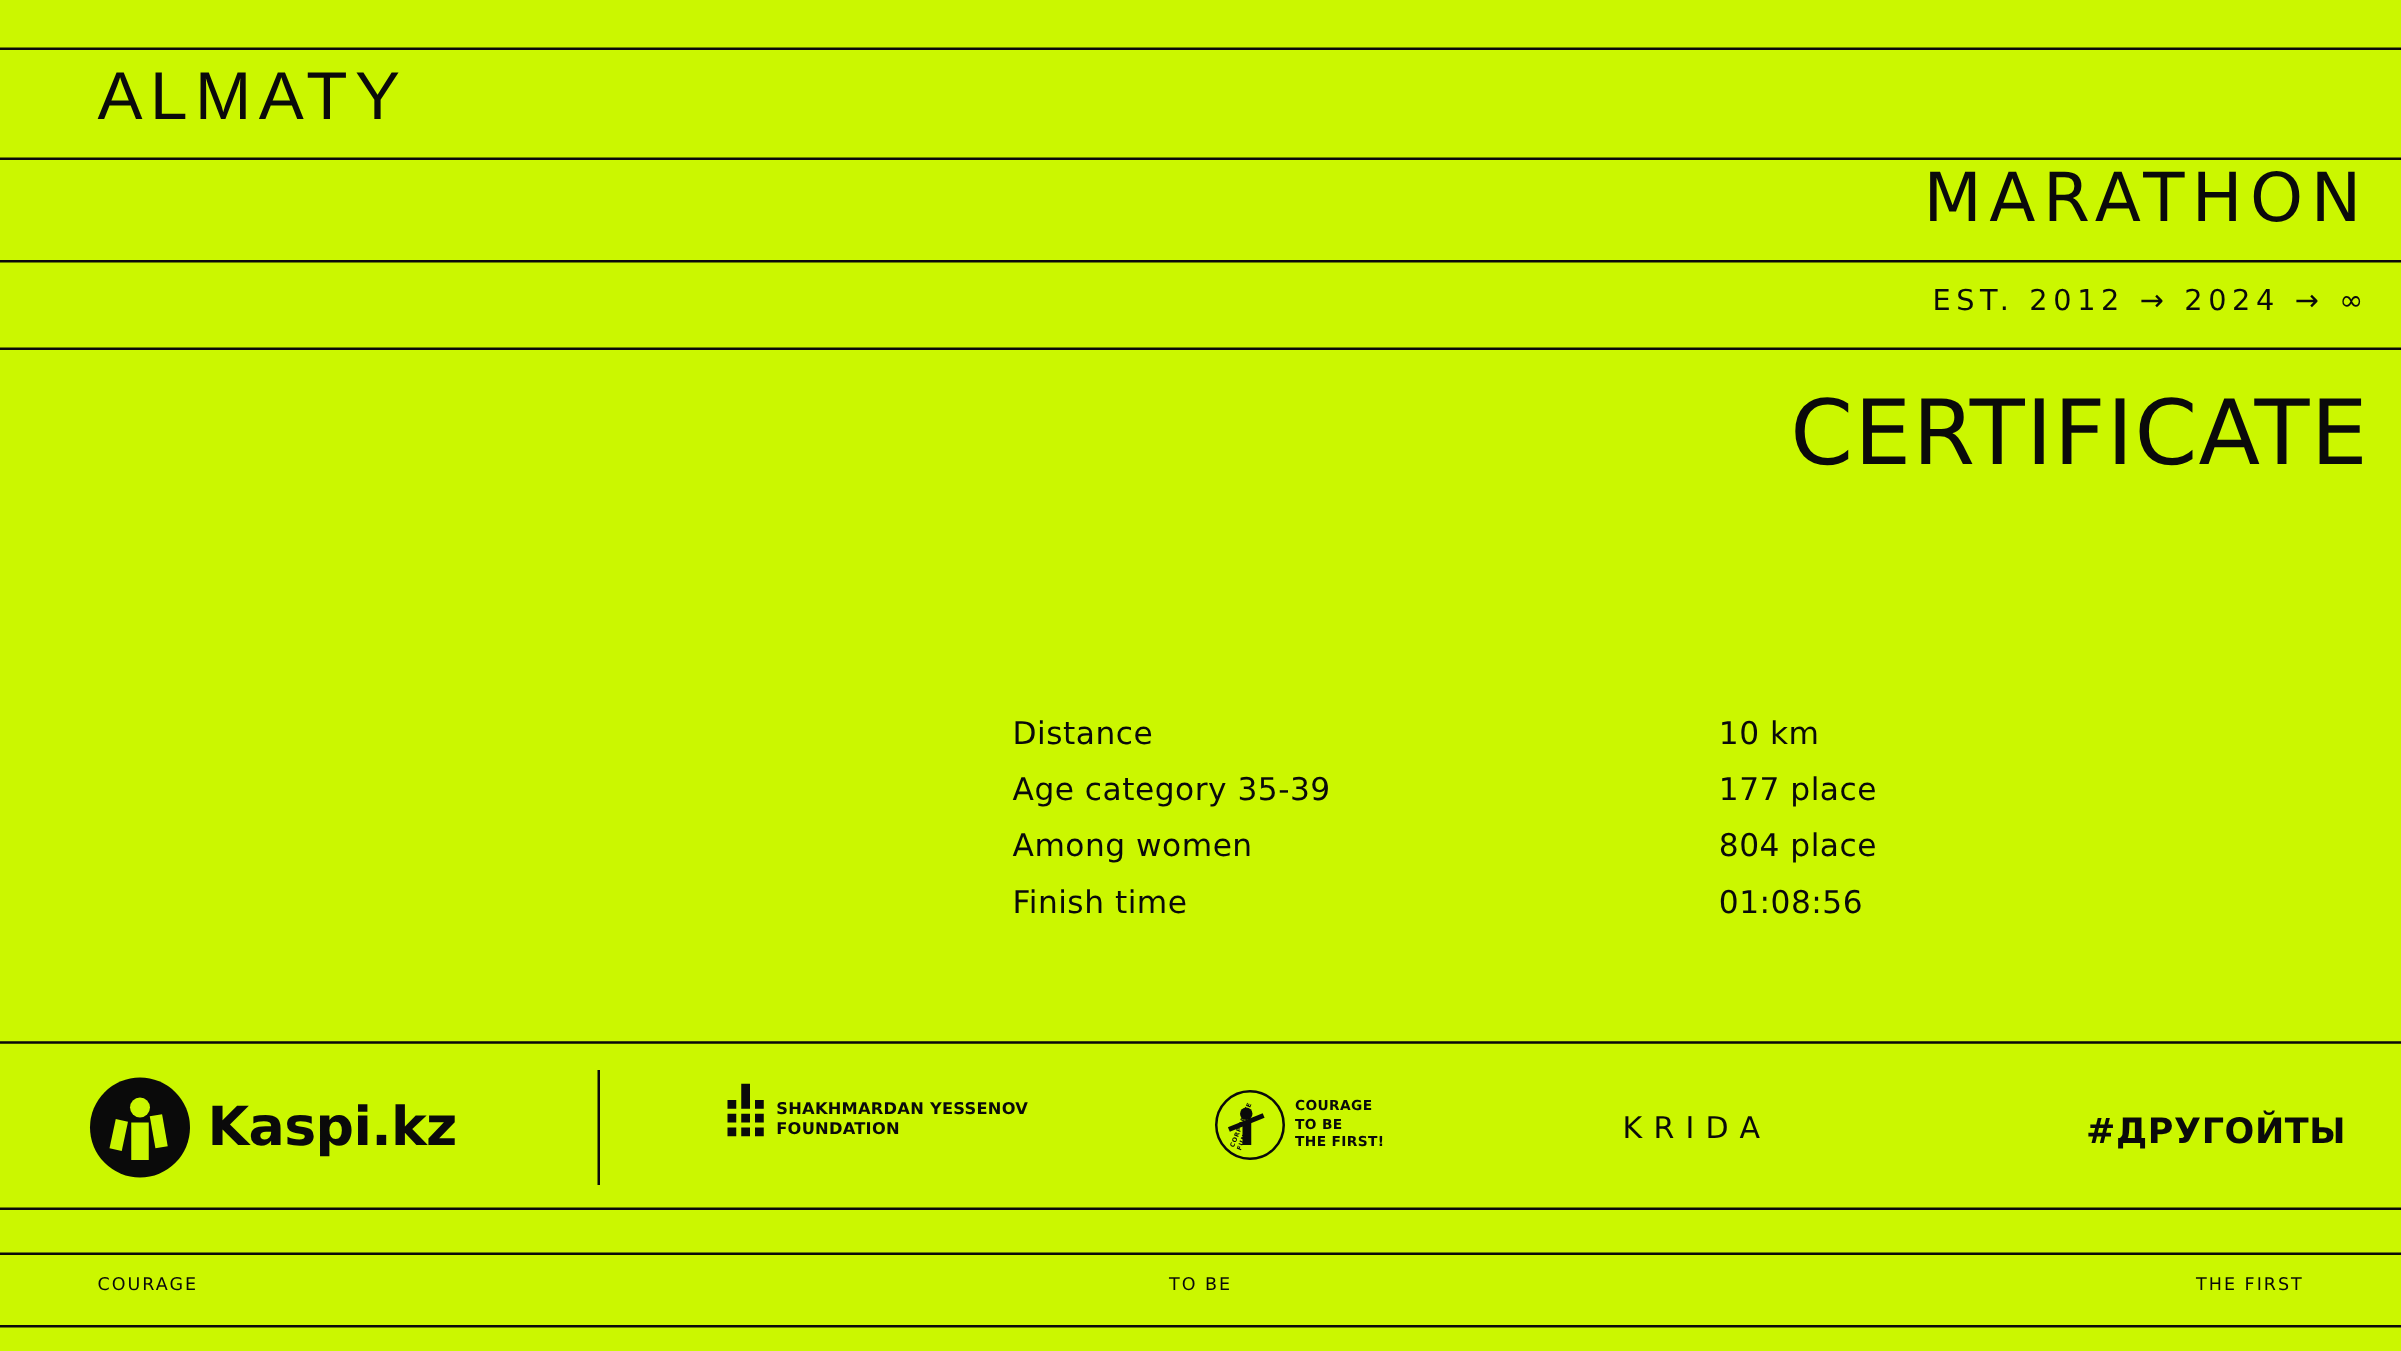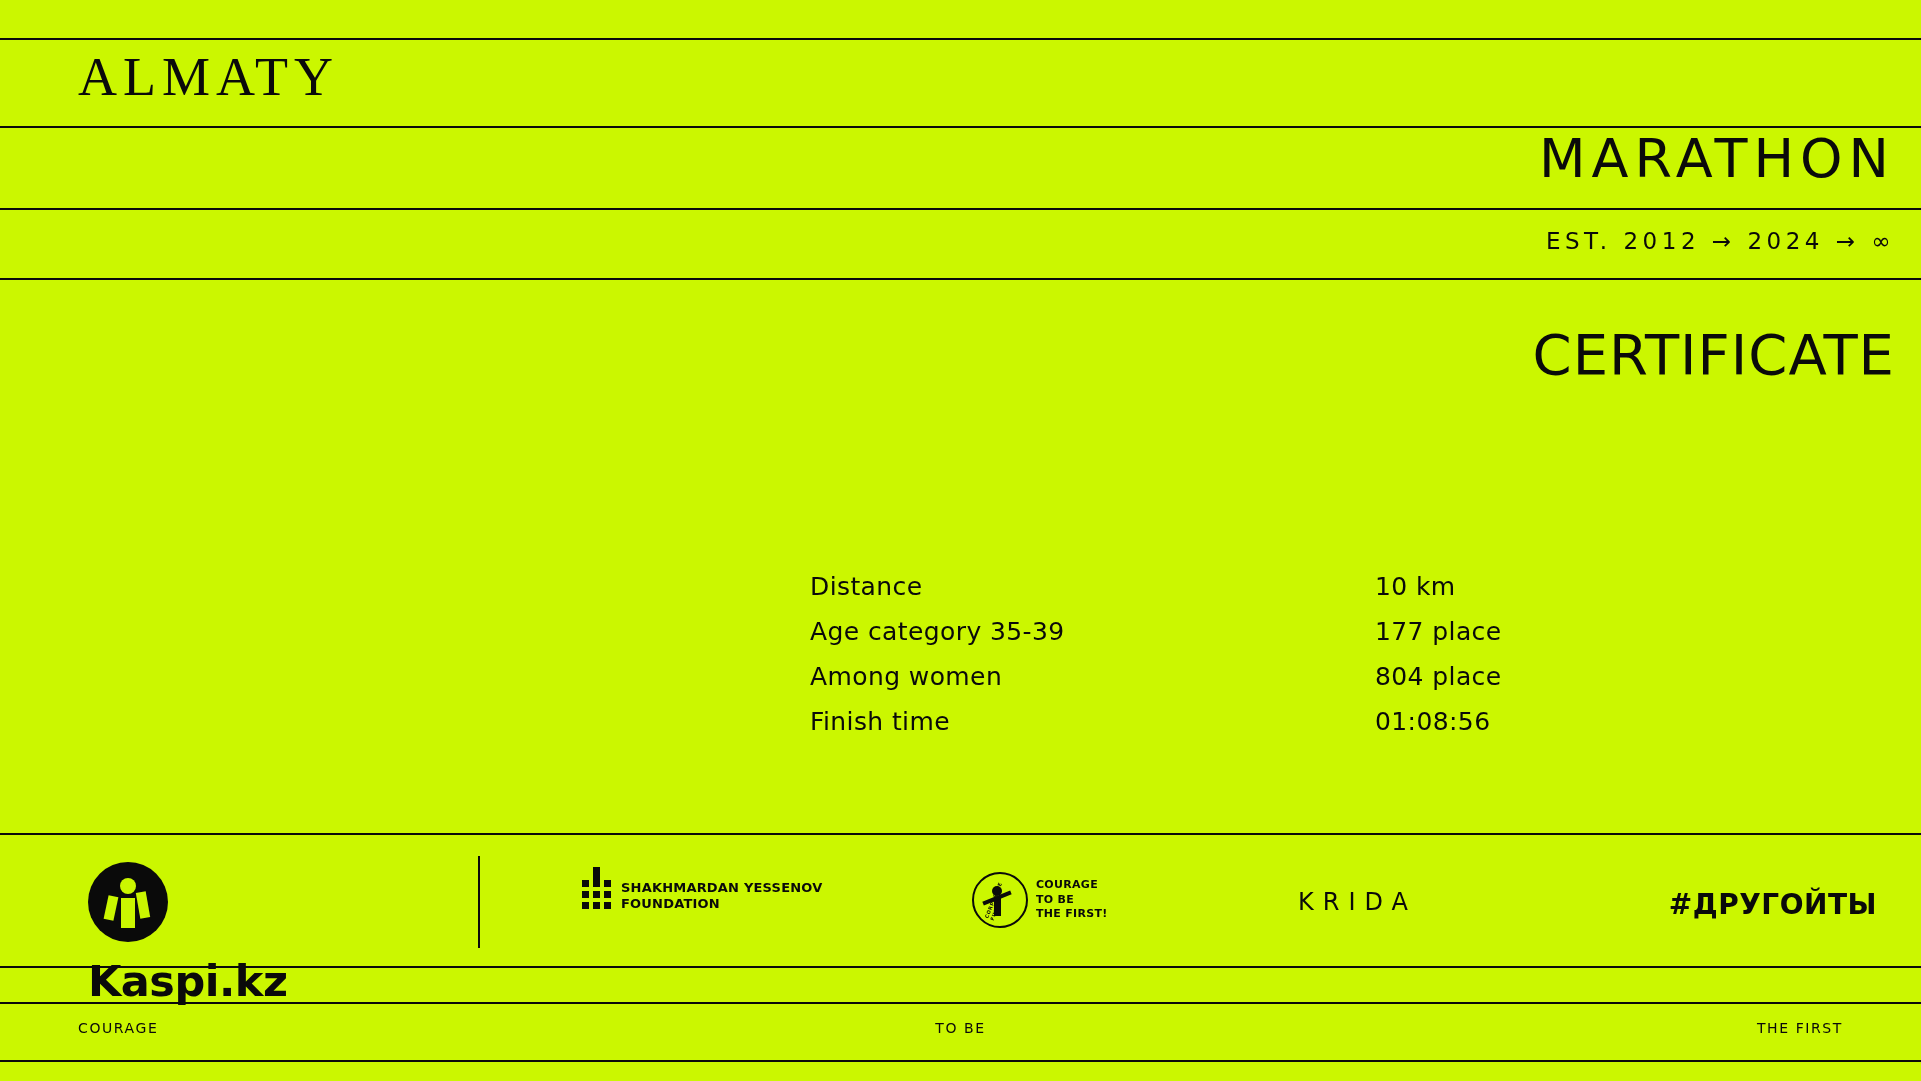--- a/index.html
+++ b/index.html
@@ -42,21 +42,21 @@
 
   
   .brand-almaty {
     position: absolute;
     top: 50px;
     left: 78px;
     font-size: 54px;
     letter-spacing: 6px;
     font-weight: 400;
     line-height: 1;
-    font-family: Liberation Serif, serif;
+    font-family: Liberation Sans, sans-serif;
     font-stretch: normal;
   }
   .brand-marathon {
     position: absolute;
     top: 132px;
     right: 26px;
     font-size: 54px;
     letter-spacing: 6px;
     font-weight: 400;
     line-height: 1;
@@ -67,23 +67,23 @@
     top: 228px;
     right: 26px;
     font-size: 23px;
     letter-spacing: 4.5px;
     font-family: "DejaVu Sans", sans-serif;
   }
 
   
   .cert-title {
     position: absolute;
-    top: 327px;
+    top: 310px;
     right: 26px;
-    font-size: 56px;
+    font-size: 72px;
     letter-spacing: 1px;
     line-height: 1;
     font-family: "DejaVu Sans", sans-serif;
     font-weight: 400;
   }
 
   .athlete-name {
     position: absolute;
     top: 484px;
     left: 810px;
@@ -112,25 +112,25 @@
     font-family: "DejaVu Sans", sans-serif;
   }
   .res-value {
     font-size: 25px;
     letter-spacing: 0.4px;
     font-family: "DejaVu Sans", sans-serif;
   }
 
   .kaspi {
     position: absolute;
-    left: 88px;
+    left: 72px;
     top: 862px;
     display: flex;
+    align-items: center;
     gap: 14px;
-    flex-direction: column;
   }
   .kaspi-mark {
     width: 80px;
     height: 80px;
     border-radius: 50%;
     background: #0a0a0a;
     position: relative;
     overflow: hidden;
   }
   .kaspi-mark .fig-head {

